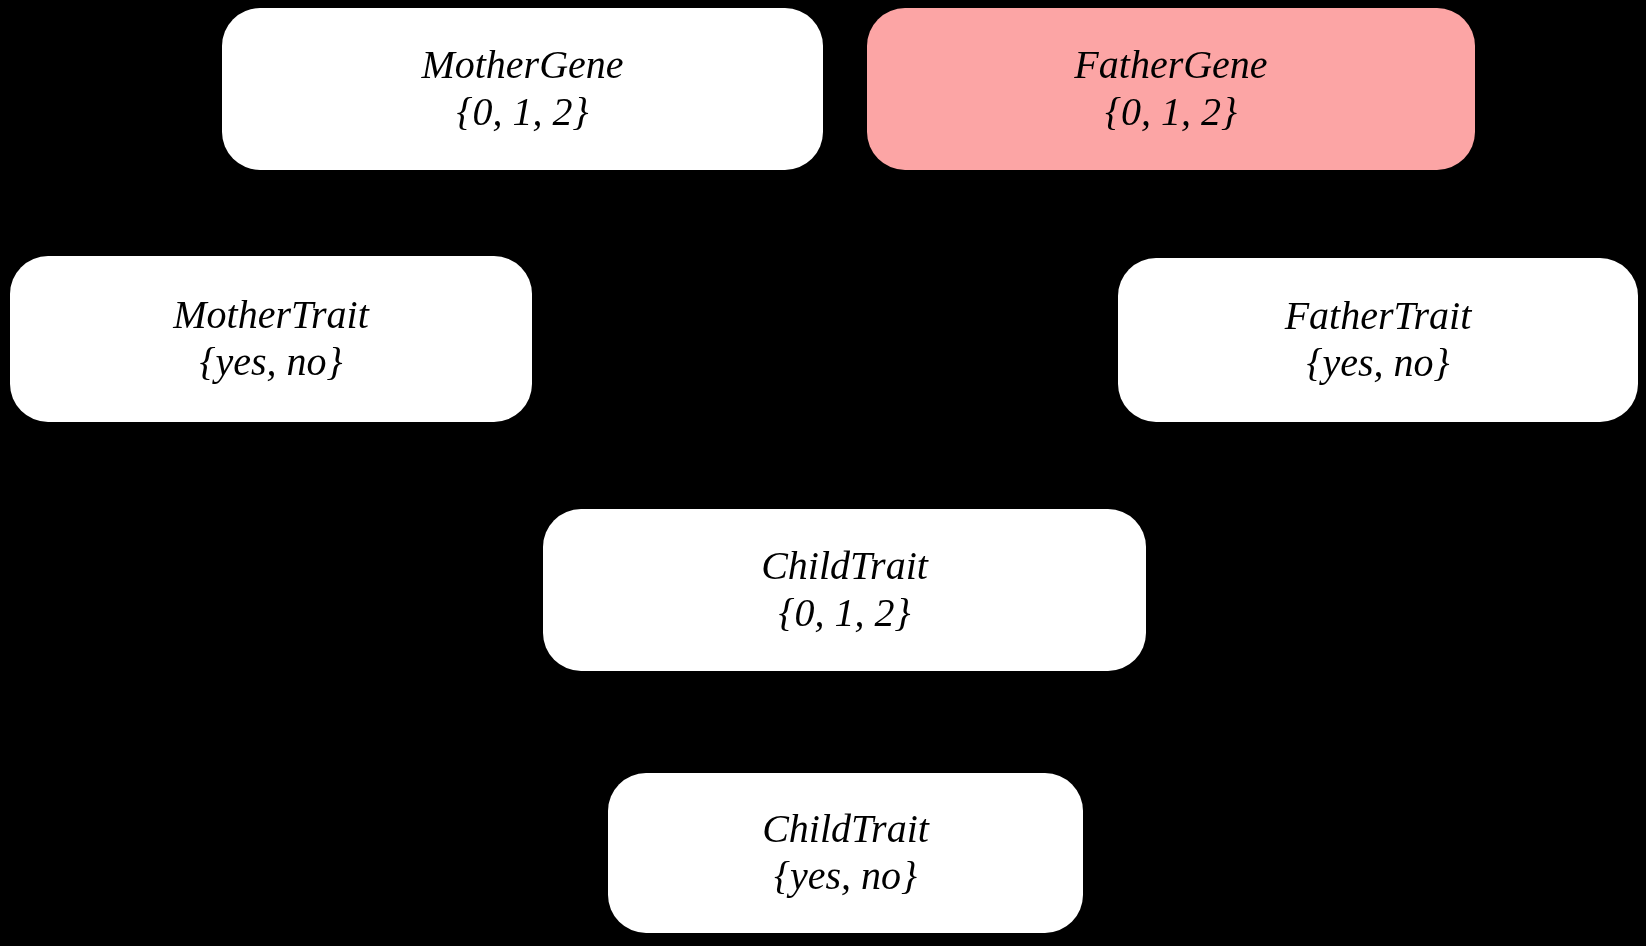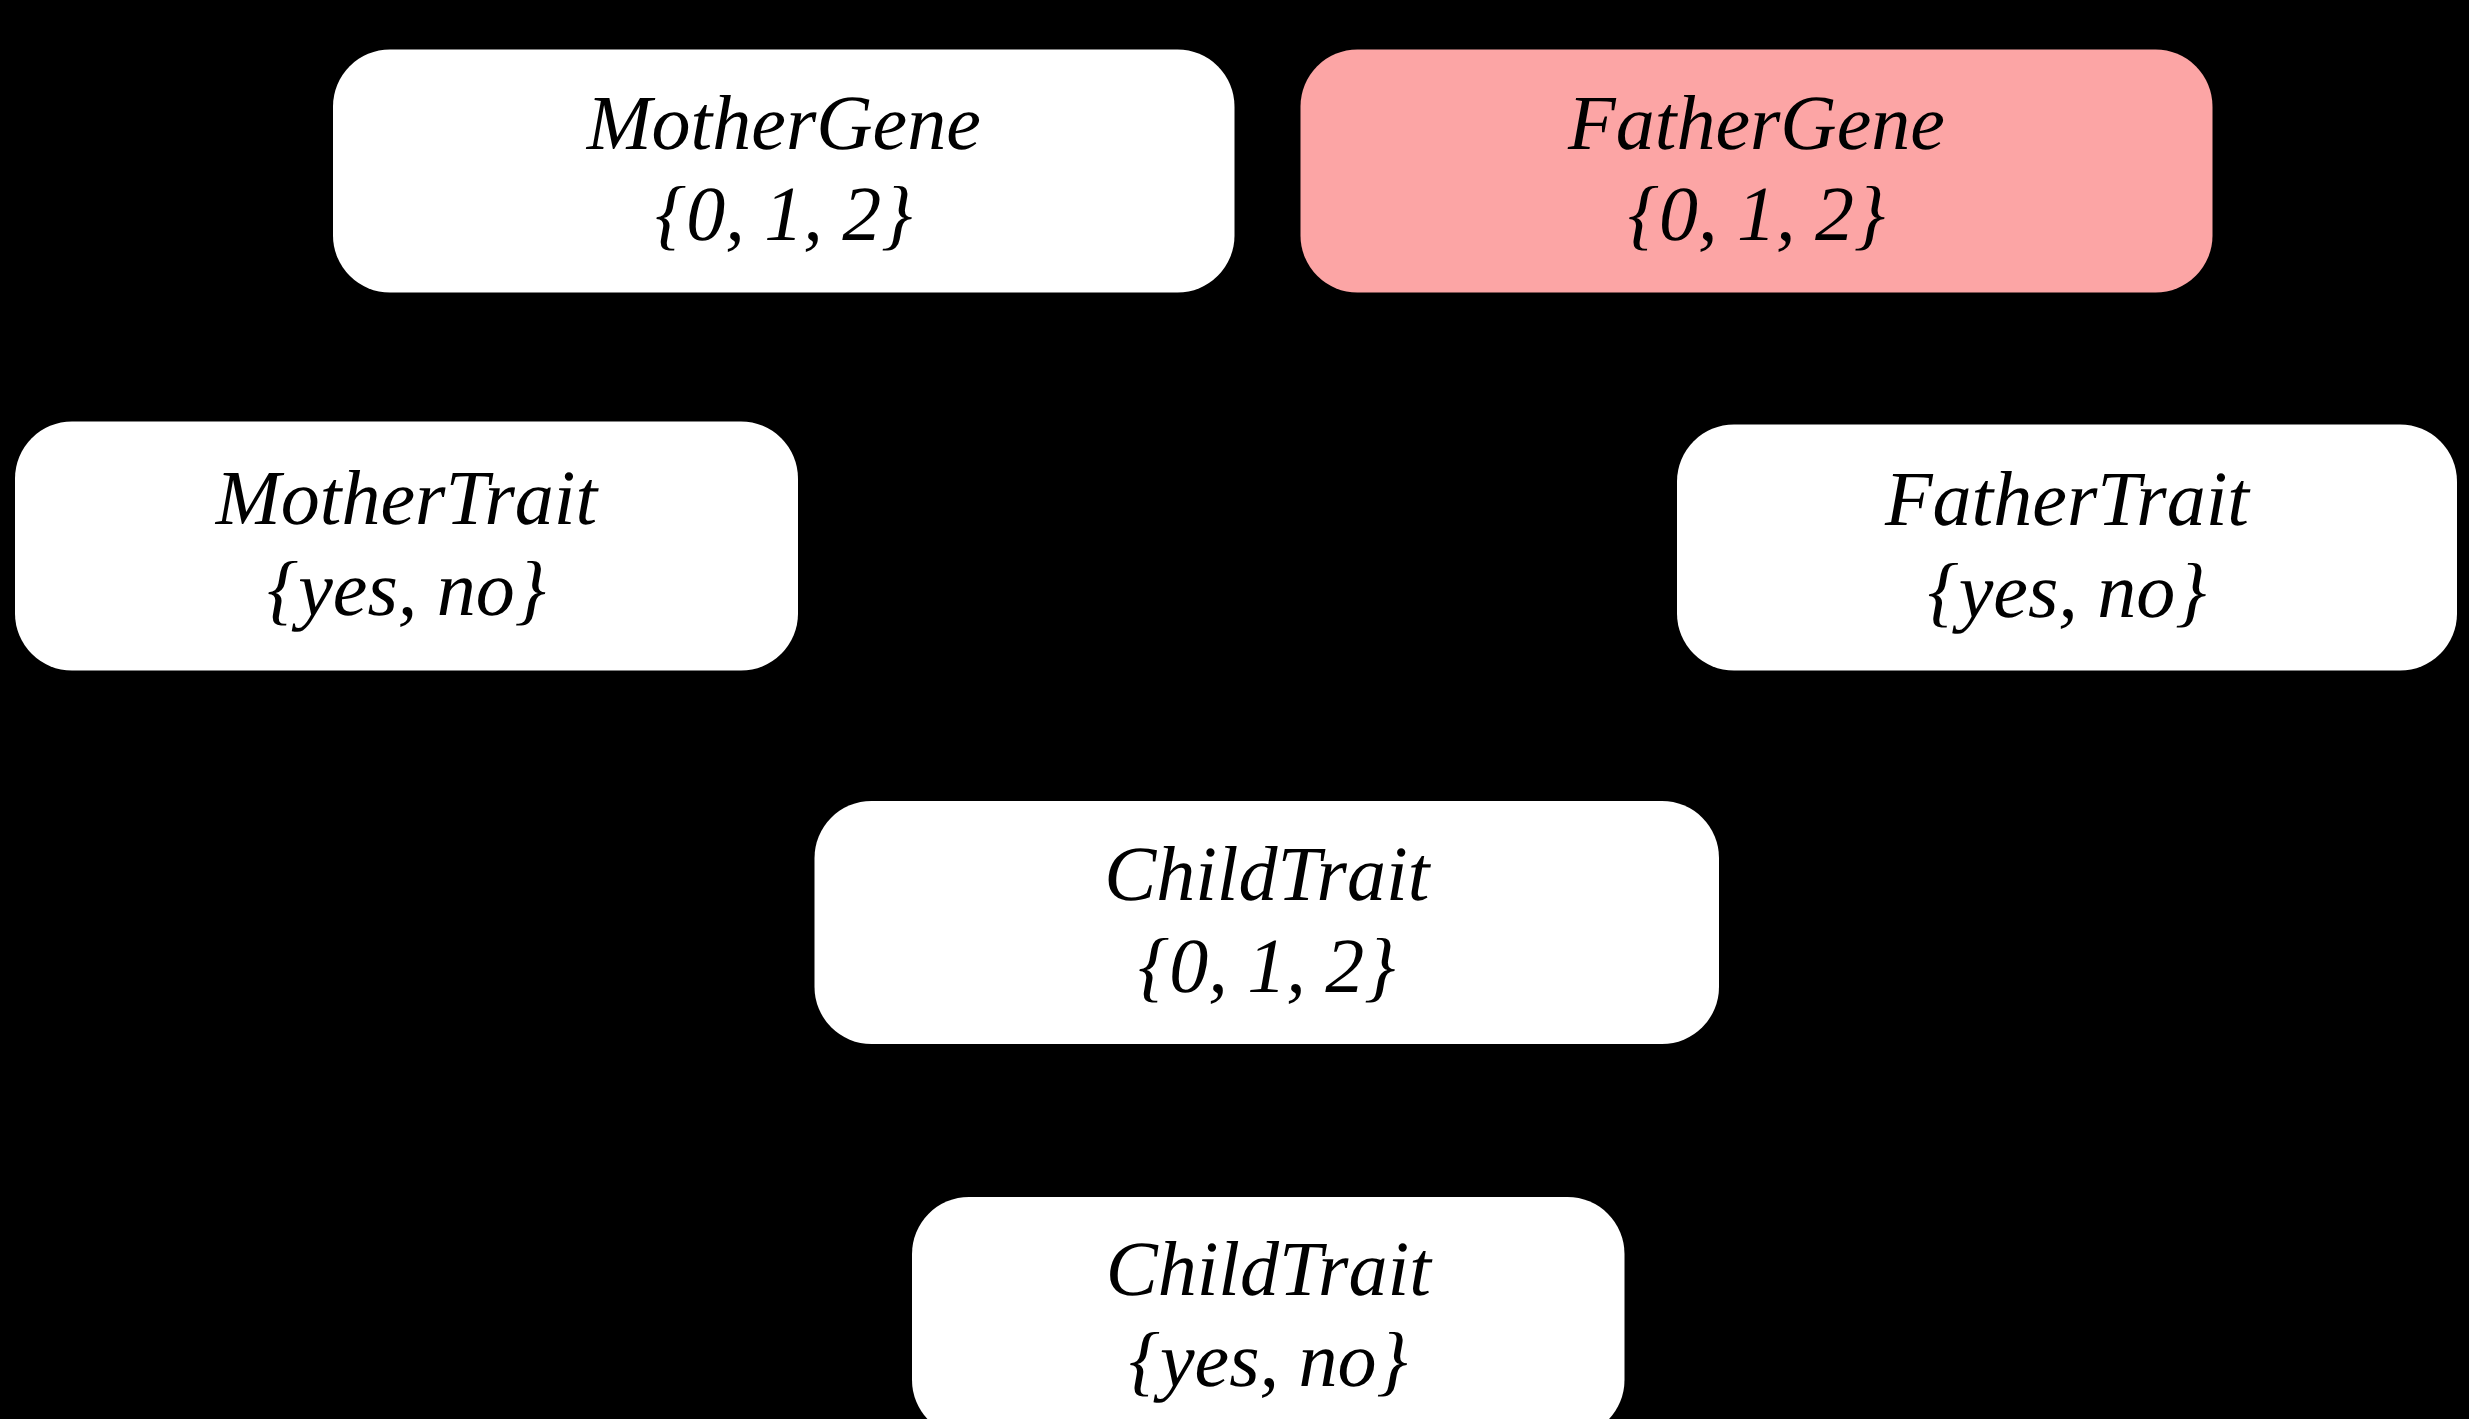--- a/index.html
+++ b/index.html
@@ -19,24 +19,23 @@
     position: absolute;
     background: #fff;
     color: #000;
     border-radius: 38px;
     display: flex;
     flex-direction: column;
     align-items: center;
     justify-content: center;
     text-align: center;
     font-style: italic;
-    font-size: 52px;
+    font-size: 40px;
     line-height: 1.17;
     white-space: nowrap;
-    margin-top: 25px;
   }
   .node .node-label,
   .node .node-values {
     display: block;
   }
   
   .node--mother-gene  { left: 222px;  top: 8px;   width: 601px; height: 162px; }
   .node--father-gene  { left: 867px;  top: 8px;   width: 608px; height: 162px; }
   .node--mother-trait { left: 10px;   top: 256px; width: 522px; height: 166px; }
   .node--father-trait { left: 1118px; top: 258px; width: 520px; height: 164px; }

